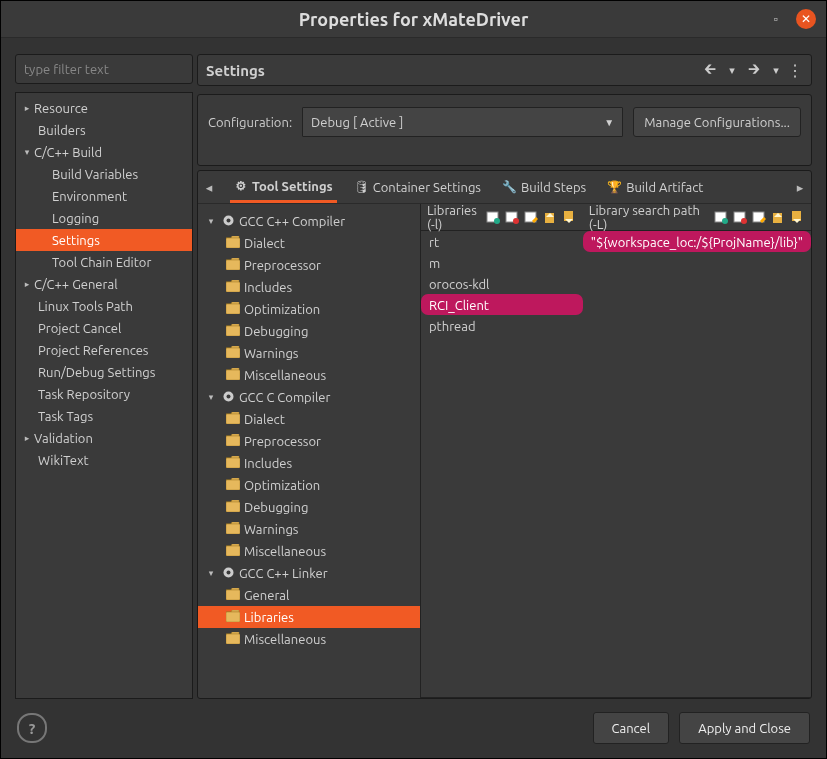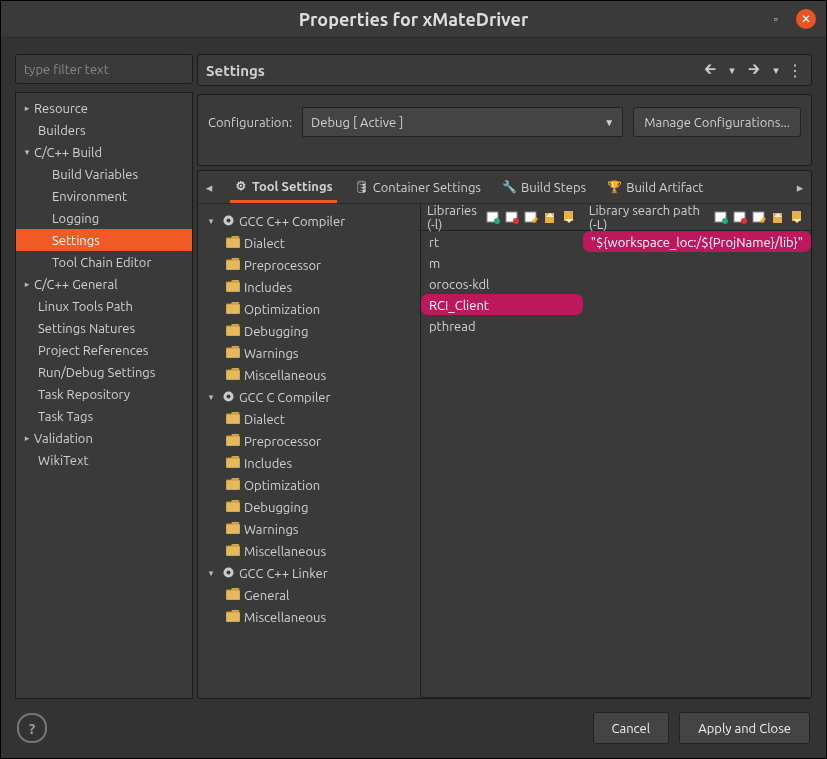--- a/index.html
+++ b/index.html
@@ -107,21 +107,21 @@
             <span>Tool Chain Editor</span>
           </div>
           <div class="nav-item ">
             <span class="arrow">▸</span>
             <span>C/C++ General</span>
           </div>
           <div class="nav-item ind1">
             <span>Linux Tools Path</span>
           </div>
           <div class="nav-item ind1">
-            <span>Settings Natures</span>
+            <span>Project Cancel</span>
           </div>
           <div class="nav-item ind1">
             <span>Project References</span>
           </div>
           <div class="nav-item ind1">
             <span>Run/Debug Settings</span>
           </div>
           <div class="nav-item ind1">
             <span>Task Repository</span>
           </div>
@@ -305,20 +305,27 @@
                   </svg></span>
                 <span>GCC C++ Linker</span>
               </div>
               <div class="tree-row t-ind1">
                 <span><svg class="t-folder" viewBox="0 0 14 12">
                     <path class="folder-svg" d="M0 2 L5 2 L6 0 L13 0 L13 2 L0 2 Z"></path>
                     <rect class="folder-svg" x="0" y="2" width="14" height="10" rx="1"></rect>
                   </svg></span>
                 <span>General</span>
               </div>
+              <div class="tree-row t-ind1 sel">
+                <span><svg class="t-folder" viewBox="0 0 14 12">
+                    <path class="folder-svg" d="M0 2 L5 2 L6 0 L13 0 L13 2 L0 2 Z"></path>
+                    <rect class="folder-svg" x="0" y="2" width="14" height="10" rx="1"></rect>
+                  </svg></span>
+                <span>Libraries</span>
+              </div>
               <div class="tree-row t-ind1">
                 <span><svg class="t-folder" viewBox="0 0 14 12">
                     <path class="folder-svg" d="M0 2 L5 2 L6 0 L13 0 L13 2 L0 2 Z"></path>
                     <rect class="folder-svg" x="0" y="2" width="14" height="10" rx="1"></rect>
                   </svg></span>
                 <span>Miscellaneous</span>
               </div>
             </div>
           <div class="lists">
             <div class="listpane" style="flex:1.15;">

